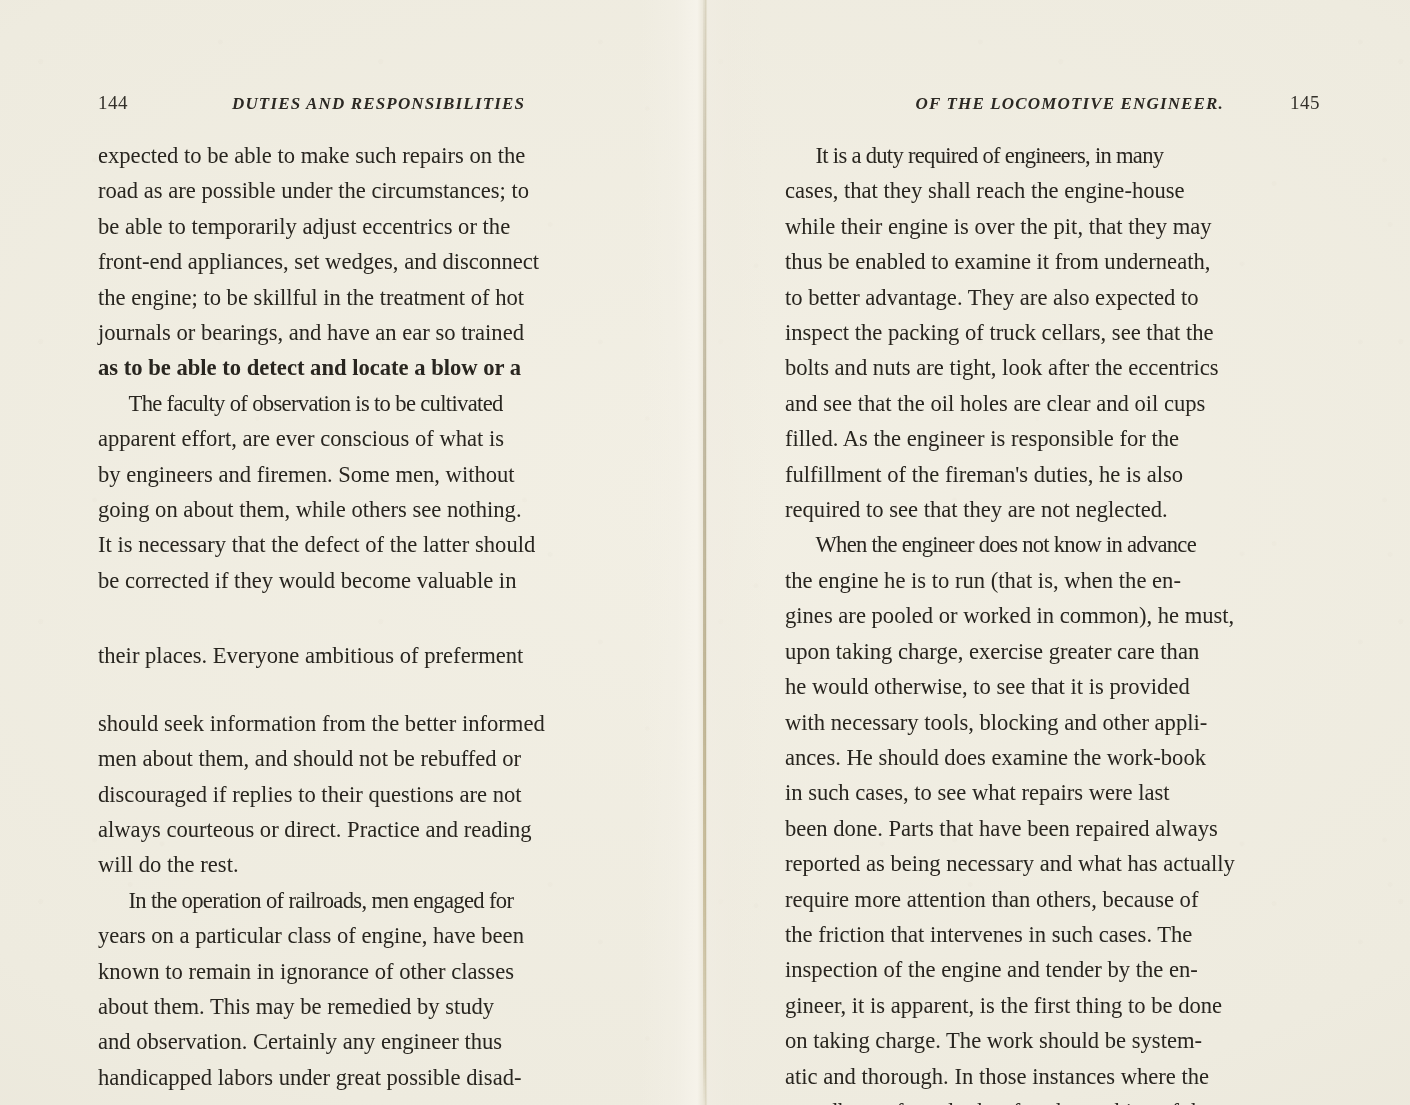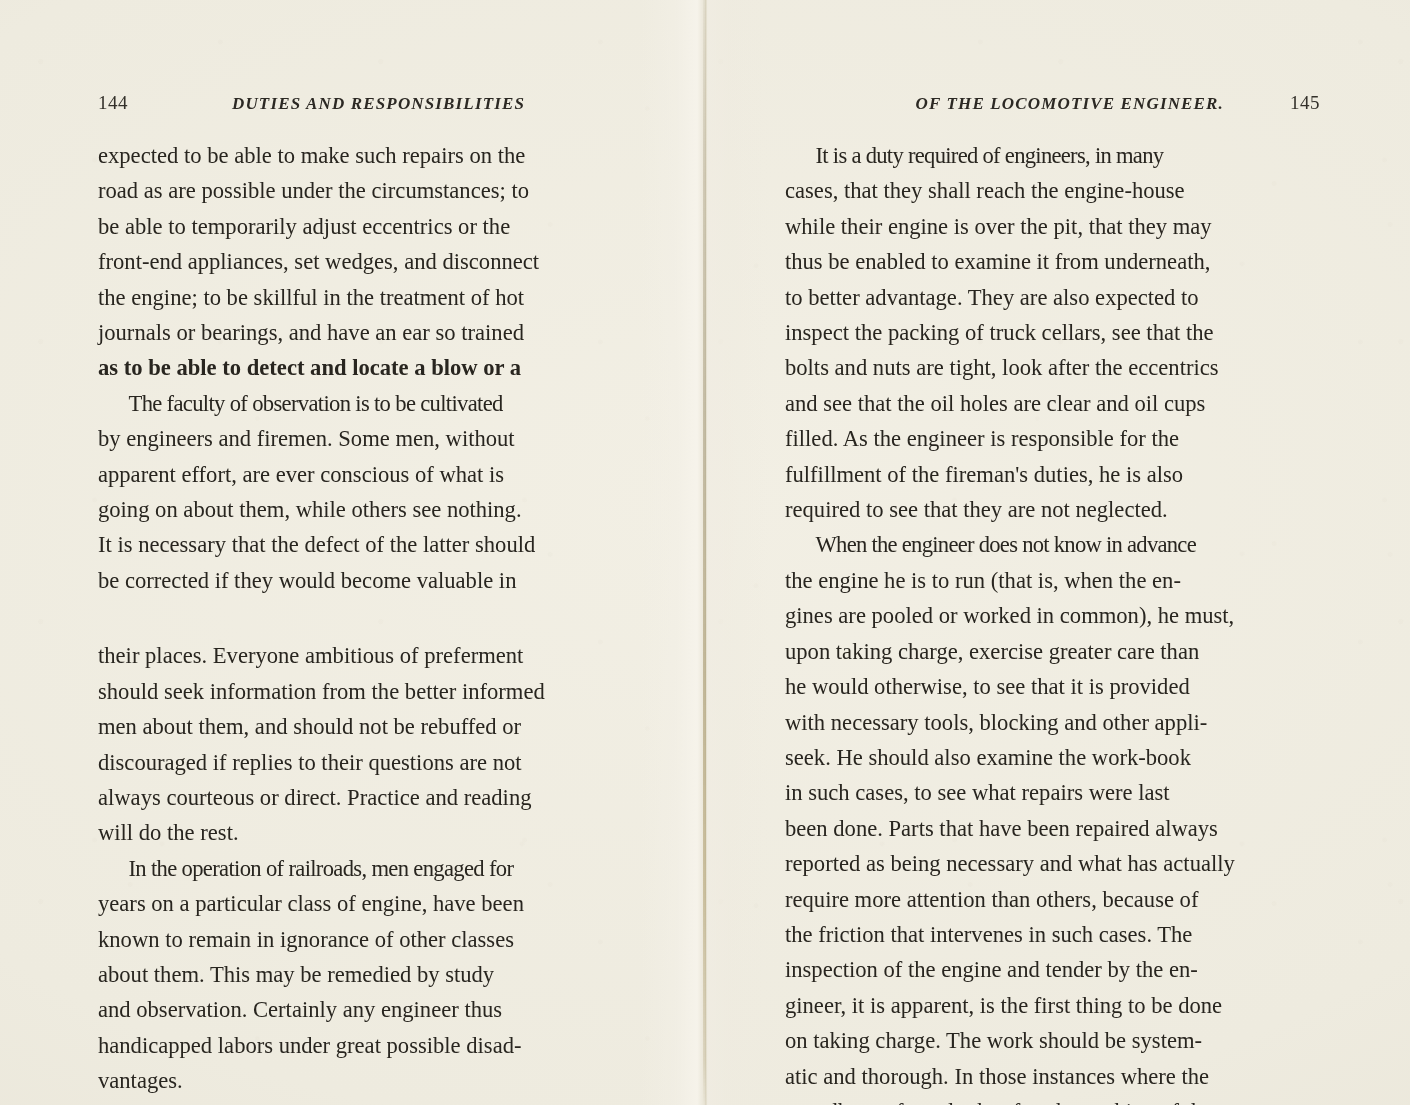--- a/index.html
+++ b/index.html
@@ -170,27 +170,27 @@
           <span class="ln" style="padding-left: 0em; display: block; width: 100%;">expected to be able to make such repairs on the</span>
           <span class="ln" style="padding-left: 0em; display: block; width: 100%;">road as are possible under the circumstances; to</span>
           <span class="ln" style="padding-left: 0em; display: block; width: 100%;">be able to temporarily adjust eccentrics or the</span>
           <span class="ln" style="padding-left: 0em; display: block; width: 100%;">front-end appliances, set wedges, and disconnect</span>
           <span class="ln" style="padding-left: 0em; display: block; width: 100%;">the engine; to be skillful in the treatment of hot</span>
           <span class="ln" style="padding-left: 0em; display: block; width: 100%;">journals or bearings, and have an ear so trained</span>
           <span class="ln" style="padding-left: 0em; display: block; width: 100%; font-weight: bold;">as to be able to detect and locate a blow or a</span>
         </p>
         <p style="text-indent: 0px;">
           <span class="ln" style="padding-left: 1.35em; display: block; width: 100%; letter-spacing: -0.663043px;">The faculty of observation is to be cultivated</span>
+          <span class="ln" style="padding-left: 0em; display: block; width: 100%;">apparent effort, are ever conscious of what is</span>
           <span class="ln" style="padding-left: 0em; display: block; width: 100%;">by engineers and firemen.  Some men, without</span>
-          <span class="ln" style="padding-left: 0em; display: block; width: 100%;">apparent effort, are ever conscious of what is</span>
           <span class="ln" style="padding-left: 0em; display: block; width: 100%;">going on about them, while others see nothing.</span>
           <span class="ln" style="padding-left: 0em; display: block; width: 100%;">It is necessary that the defect of the latter should</span>
           <span class="ln" style="padding-left: 0em; display: block; width: 100%;">be corrected if they would become valuable in</span>
           <span class="ln" style="padding-left: 0em; display: block; width: 100%; margin-top: 40px;">their places.  Everyone ambitious of preferment</span>
-          <span class="ln" style="padding-left: 0em; display: block; width: 100%;">should seek information from the better informed</span>
+          <span class="ln" style="padding-left: 0em; display: block; width: 100%; margin-top: 32px;">should seek information from the better informed</span>
           <span class="ln" style="padding-left: 0em; display: block; width: 100%;">men about them, and should not be rebuffed or</span>
           <span class="ln" style="padding-left: 0em; display: block; width: 100%;">discouraged if replies to their questions are not</span>
           <span class="ln" style="padding-left: 0em; display: block; width: 100%;">always courteous or direct.  Practice and reading</span>
           <span class="ln" style="padding-left: 0em;">will do the rest.</span>
         </p>
         <p style="text-indent: 0px;">
           <span class="ln" style="padding-left: 1.35em; display: block; width: 100%; letter-spacing: -0.663043px;">In the operation of railroads, men engaged for</span>
           <span class="ln" style="padding-left: 0em; display: block; width: 100%;">years on a particular class of engine, have been</span>
           <span class="ln" style="padding-left: 0em; display: block; width: 100%;">known to remain in ignorance of other classes</span>
           <span class="ln" style="padding-left: 0em; display: block; width: 100%;">about them.  This may be remedied by study</span>
@@ -226,21 +226,21 @@
           <span class="ln" style="padding-left: 0em; display: block; width: 100%;">fulfillment of the fireman's duties, he is also</span>
           <span class="ln" style="padding-left: 0em;">required to see that they are not neglected.</span>
         </p>
         <p style="text-indent: 0px;">
           <span class="ln" style="padding-left: 1.35em; display: block; width: 100%; letter-spacing: -0.72619px;">When the engineer does not know in advance</span>
           <span class="ln" style="padding-left: 0em; display: block; width: 100%;">the engine he is to run (that is, when the en-</span>
           <span class="ln" style="padding-left: 0em; display: block; width: 100%;">gines are pooled or worked in common), he must,</span>
           <span class="ln" style="padding-left: 0em; display: block; width: 100%;">upon taking charge, exercise greater care than</span>
           <span class="ln" style="padding-left: 0em; display: block; width: 100%;">he would otherwise, to see that it is provided</span>
           <span class="ln" style="padding-left: 0em; display: block; width: 100%;">with necessary tools, blocking and other appli-</span>
-          <span class="ln" style="padding-left: 0em; display: block; width: 100%;">seek.  He should also examine the work-book</span>
+          <span class="ln" style="padding-left: 0em; display: block; width: 100%;">ances.  He should does examine the work-book</span>
           <span class="ln" style="padding-left: 0em; display: block; width: 100%;">in such cases, to see what repairs were last</span>
           <span class="ln" style="padding-left: 0em; display: block; width: 100%;">been done.  Parts that have been repaired always</span>
           <span class="ln" style="padding-left: 0em; display: block; width: 100%;">reported as being necessary and what has actually</span>
           <span class="ln" style="padding-left: 0em; display: block; width: 100%;">require more attention than others, because of</span>
           <span class="ln" style="padding-left: 0em; display: block; width: 100%;">the friction that intervenes in such cases.  The</span>
           <span class="ln" style="padding-left: 0em; display: block; width: 100%;">inspection of the engine and tender by the en-</span>
           <span class="ln" style="padding-left: 0em; display: block; width: 100%;">gineer, it is apparent, is the first thing to be done</span>
           <span class="ln" style="padding-left: 0em; display: block; width: 100%;">on taking charge.  The work should be system-</span>
           <span class="ln" style="padding-left: 0em; display: block; width: 100%;">atic and thorough.  In those instances where the</span>
           <span class="ln" style="padding-left: 0em; display: block; width: 100%;">roundhouse force looks after the packing of the</span>

